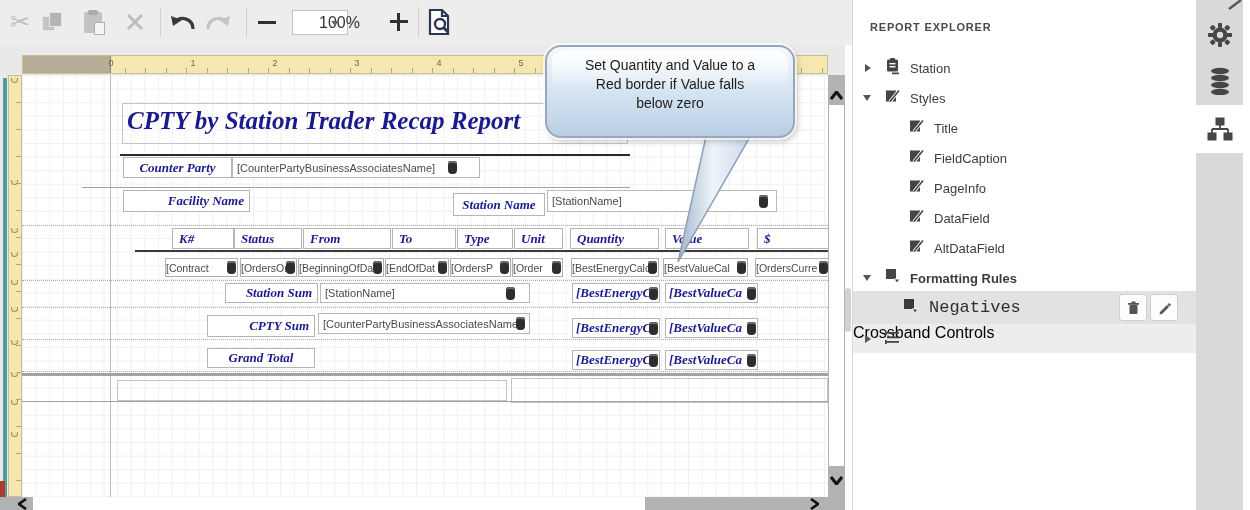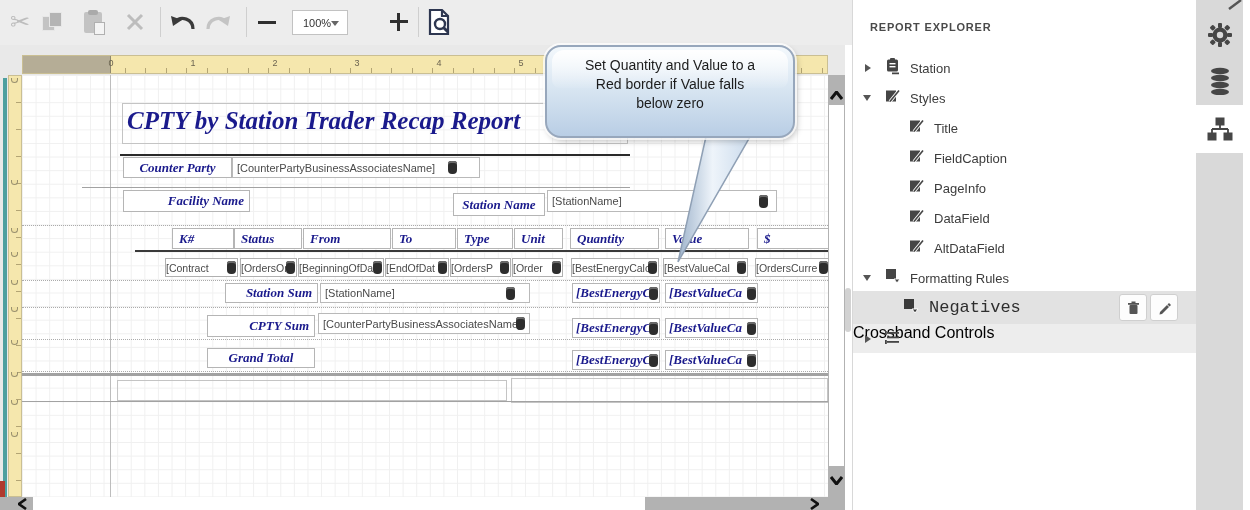--- a/index.html
+++ b/index.html
@@ -5,21 +5,21 @@
   * { margin:0; padding:0; box-sizing:border-box; }
   html,body { background:#fff; }
   #app { position:relative; width:1250px; height:510px; overflow:hidden;
          font-family:"Liberation Sans", sans-serif; background:#fff; }
 
   
   .toolbar { position:absolute; left:0; top:0; width:852px; height:45px; background:#ededed; }
   .tbtn { position:absolute; top:6px; width:30px; height:32px; display:flex; align-items:center; justify-content:center; }
   .tsep { position:absolute; top:7px; width:1px; height:30px; background:#cfcfcf; }
   .combo { position:absolute; left:292px; top:10px; width:56px; height:25px; background:#fff; border:1px solid #c2c2c2;
-           font-size:11px; color:#333; display:flex; align-items:center; padding-left:10px; }
+           font-size:16px; color:#333; display:flex; align-items:center; padding-left:26px; }
   .combo .caret { position:absolute; right:8px; top:10px; width:0; height:0;
                   border-left:4px solid transparent; border-right:4px solid transparent; border-top:5px solid #666; }
   .glyph-gray { color:#bdbdbd; font-size:24px; line-height:1; }
   .minus-bar { width:18px; height:3px; background:#2f2f2f; }
   .plus-wrap { position:relative; width:18px; height:18px; }
   .plus-wrap i { position:absolute; background:#2f2f2f; }
   .plus-wrap i.h { left:0; top:7px; width:18px; height:3px; }
   .plus-wrap i.v { left:7px; top:0; width:3px; height:18px; }
   .copy-shape { position:relative; width:22px; height:20px; }
   .copy-shape i { position:absolute; background:#c3c3c3; border:1px solid #e7e7e7; }
@@ -449,21 +449,21 @@
       <span class="ticon" style="left:56px;">
         <svg width="16" height="15">
             <rect x="1" y="2" width="10" height="11" fill="#454545"></rect>
             <path d="M5 13 L14 2" stroke="#fff" stroke-width="3.4"></path>
             <path d="M5 13 L14 2" stroke="#454545" stroke-width="1.6"></path>
           </svg>
       </span>
       <span class="label" style="left:81px;">AltDataField</span>
     </div>
 
-    <div class="trow" style="top:263px;">
+    <div class="trow" style="top:263px;font-weight:bold;">
       <span class="tri-d" style="left:10px; top:12px;"></span>
       <span class="ticon" style="left:32px;">
         <svg width="17" height="16">
             <rect x="1" y="1" width="10" height="10" fill="#454545"></rect>
             <path d="M9 11 L15 11 L12 15 Z" fill="#454545" stroke="#fff" stroke-width="1"></path>
           </svg>
       </span>
       <span class="label" style="left:57px;">Formatting Rules</span>
     </div>
 

